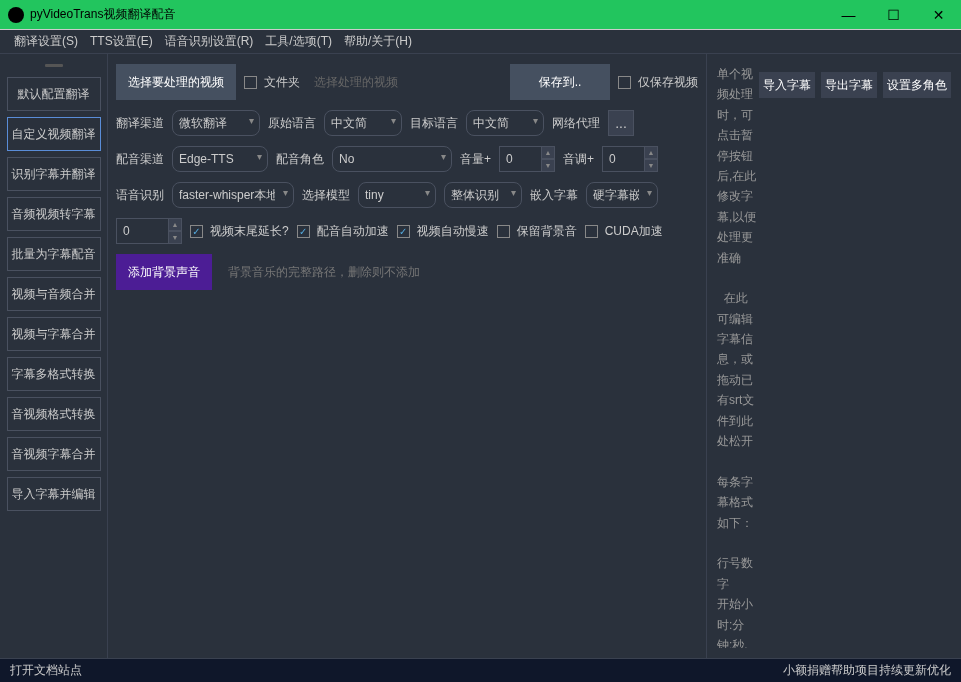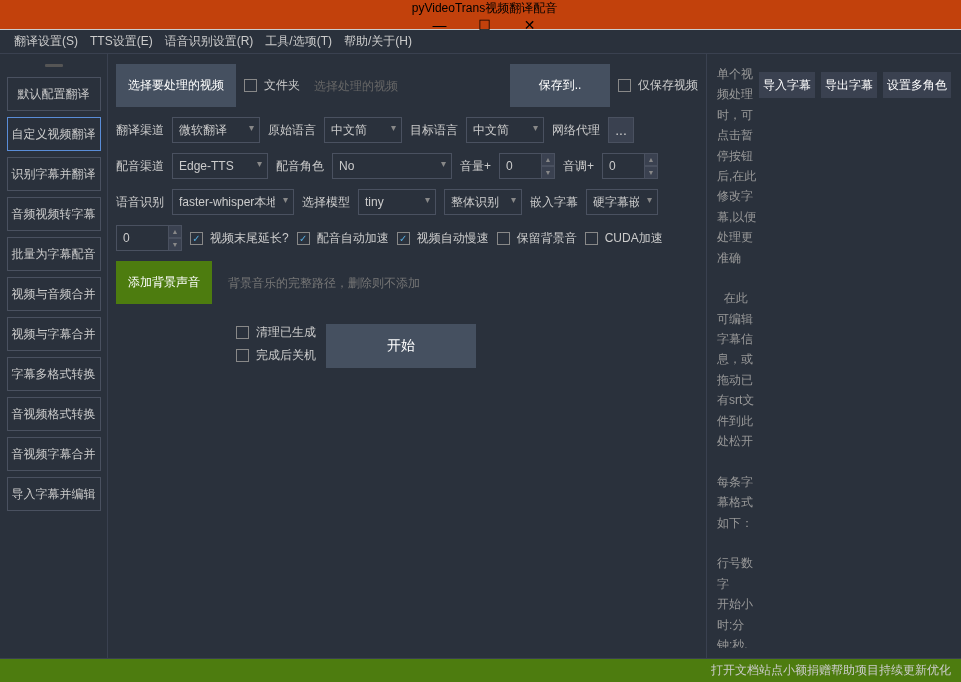--- a/index.html
+++ b/index.html
@@ -1,55 +1,55 @@
 <!DOCTYPE html>
 <html><head>
 <meta charset="utf-8">
 <style>
 * { box-sizing: border-box; margin: 0; padding: 0; font-family: "Microsoft YaHei", sans-serif; }
 body { width: 961px; height: 682px; background: #2a313c; color: #ccc; font-size: 12px; overflow: hidden; }
-.titlebar { height: 30px; background: #c2410c; display: flex; align-items: center; padding-left: 8px; color: #000; border-bottom: 1px solid #ccc; flex-direction: column; }
+.titlebar { height: 30px; background: #22c55e; display: flex; align-items: center; padding-left: 8px; color: #000; border-bottom: 1px solid #ccc; }
 .titlebar-icon { width: 16px; height: 16px; border-radius: 50%; background: #000; margin-right: 6px; }
 .titlebar-title { font-size: 12px; flex: 1; }
 .titlebar-btns { display: flex; height: 100%; }
 .titlebar-btn { width: 45px; display: flex; align-items: center; justify-content: center; font-size: 14px; }
 .menubar { height: 24px; background: #2a313c; display: flex; align-items: center; padding: 0 8px; gap: 0; border-bottom: 1px solid #3a4150; }
 .menubar-item { padding: 2px 6px; color: #ccc; font-size: 12px; cursor: default; }
 .content { display: flex; height: calc(100% - 30px - 24px - 24px); }
 .sidebar { width: 108px; background: #2a313c; border-right: 1px solid #3a4150; padding: 6px 6px; display: flex; flex-direction: column; gap: 6px; align-items: center; overflow: hidden; }
 .sidebar-grip { width: 18px; height: 3px; background: #555; margin: 4px auto; border-radius: 1px; }
 .sidebar-item { width: 94px; height: 34px; background: #2a313c; border: 1px solid #4a5160; color: #ccc; display: flex; align-items: center; justify-content: center; font-size: 12px; white-space: nowrap; overflow: hidden; }
 .sidebar-item.active { border: 1px solid #5a8dd8; }
 .main { flex: 1; padding: 10px 8px; display: flex; flex-direction: column; gap: 10px; }
 .row { display: flex; align-items: center; gap: 8px; }
-.btn { background: #3a4150; color: #fff; border: none; padding: 6px 12px; font-size: 12px; height: 43px; display: flex; align-items: center; justify-content: center; }
+.btn { background: #3a4150; color: #fff; border: none; padding: 6px 12px; font-size: 12px; height: 36px; display: flex; align-items: center; justify-content: center; }
 .btn-primary { background: #455060; min-width: 110px; }
 .label { color: #ccc; font-size: 12px; white-space: nowrap; }
 .input, .select { background: #2a313c; border: 1px solid #4a5160; color: #ccc; height: 26px; padding: 0 6px; font-size: 12px; }
 .input::placeholder { color: #666; }
-.select { appearance: none; padding-right: 18px; position: relative; }
+.select { appearance: none; padding-right: 18px; position: relative; border-radius: 8px; }
 .select-wrap { position: relative; display: inline-block; }
 .select-wrap::after { content: "▾"; position: absolute; right: 6px; top: 5px; color: #888; font-size: 10px; pointer-events: none; }
 .checkbox-wrap { display: flex; align-items: center; gap: 7px; color: #ccc; font-size: 12px; white-space: nowrap; }
 .checkbox { width: 13px; height: 13px; border: 1px solid #888; background: #2a313c; display: inline-flex; align-items: center; justify-content: center; font-size: 10px; color: #5ad; }
 .checkbox.checked::before { content: "✓"; }
 .spinner { display: flex; }
 .spinner .input { width: 42px; border-right: none; }
 .spinner-btns { display: flex; flex-direction: column; width: 14px; }
 .spinner-btn { flex: 1; border: 1px solid #4a5160; background: #3a4150; color: #888; font-size: 7px; display: flex; align-items: center; justify-content: center; }
 .icon-btn { background: #3a4150; border: 1px solid #4a5160; color: #ccc; width: 26px; height: 26px; display: flex; align-items: center; justify-content: center; font-size: 14px; }
 .bgm-input { flex: 1; background: #2a313c; border: none; height: 28px; color: #666; padding: 0 8px; font-size: 12px; }
 .start-area { display: flex; align-items: flex-start; gap: 10px; margin-top: 10px; margin-left: 120px; }
 .start-checks { display: flex; flex-direction: column; gap: 6px; }
 .start-btn { width: 150px; height: 44px; background: #455060; color: #fff; border: none; font-size: 14px; }
 .rightpanel { width: 255px; border-left: 1px solid #3a4150; padding: 10px 10px; display: flex; flex-direction: row; color: #999; font-size: 12px; line-height: 1.7; }
 .rightpanel-text { flex: 1; overflow: hidden; }
 .rightpanel-btns { display: flex; gap: 6px; padding-top: 8px; }
 .rightpanel-btn { flex: 1; background: #3a4150; color: #ffffff; border: none; height: 26px; font-size: 12px; white-space: nowrap; padding: 0 4px; }
-.statusbar { height: 24px; background: #4d7c0f; border-top: 1px solid #3a4150; display: flex; align-items: center; justify-content: flex-end; padding: 0 10px; color: #ccc; font-size: 12px; }
+.statusbar { height: 24px; background: #0f172a; border-top: 1px solid #3a4150; display: flex; align-items: center; justify-content: space-between; padding: 0 10px; color: #ccc; font-size: 12px; }
 </style>
 </head>
 <body>
 
 <div class="titlebar">
   <div class="titlebar-icon"></div>
   <div class="titlebar-title">pyVideoTrans视频翻译配音</div>
   <div class="titlebar-btns">
     <div class="titlebar-btn">—</div>
     <div class="titlebar-btn">☐</div>
@@ -164,37 +164,24 @@
           <span class="checkbox"></span>
           <span>保留背景音</span>
         </div>
       <div class="checkbox-wrap">
           <span class="checkbox"></span>
           <span>CUDA加速</span>
         </div>
     </div>
 
     <div class="row">
-      <button class="btn" style="background:#4d7c0f">添加背景声音</button>
+      <button class="btn" style="background:#4c1d95">添加背景声音</button>
       <input class="bgm-input" placeholder="背景音乐的完整路径，删除则不添加" style="">
     </div>
 
-    <div class="start-area">
-      <div class="start-checks">
-        <div class="checkbox-wrap">
-            <span class="checkbox"></span>
-            <span>清理已生成</span>
-          </div>
-        <div class="checkbox-wrap">
-            <span class="checkbox"></span>
-            <span>完成后关机</span>
-          </div>
-      </div>
-      <button class="start-btn">开始</button>
-    </div>
   </div>
 
   <div class="rightpanel">
     <div class="rightpanel-text" style="white-space:pre-wrap">单个视频处理时，可点击暂停按钮后,在此修改字幕,以便处理更准确
 
   在此可编辑字幕信息，或拖动已有srt文件到此处松开
 
 每条字幕格式如下：
 
 行号数字

